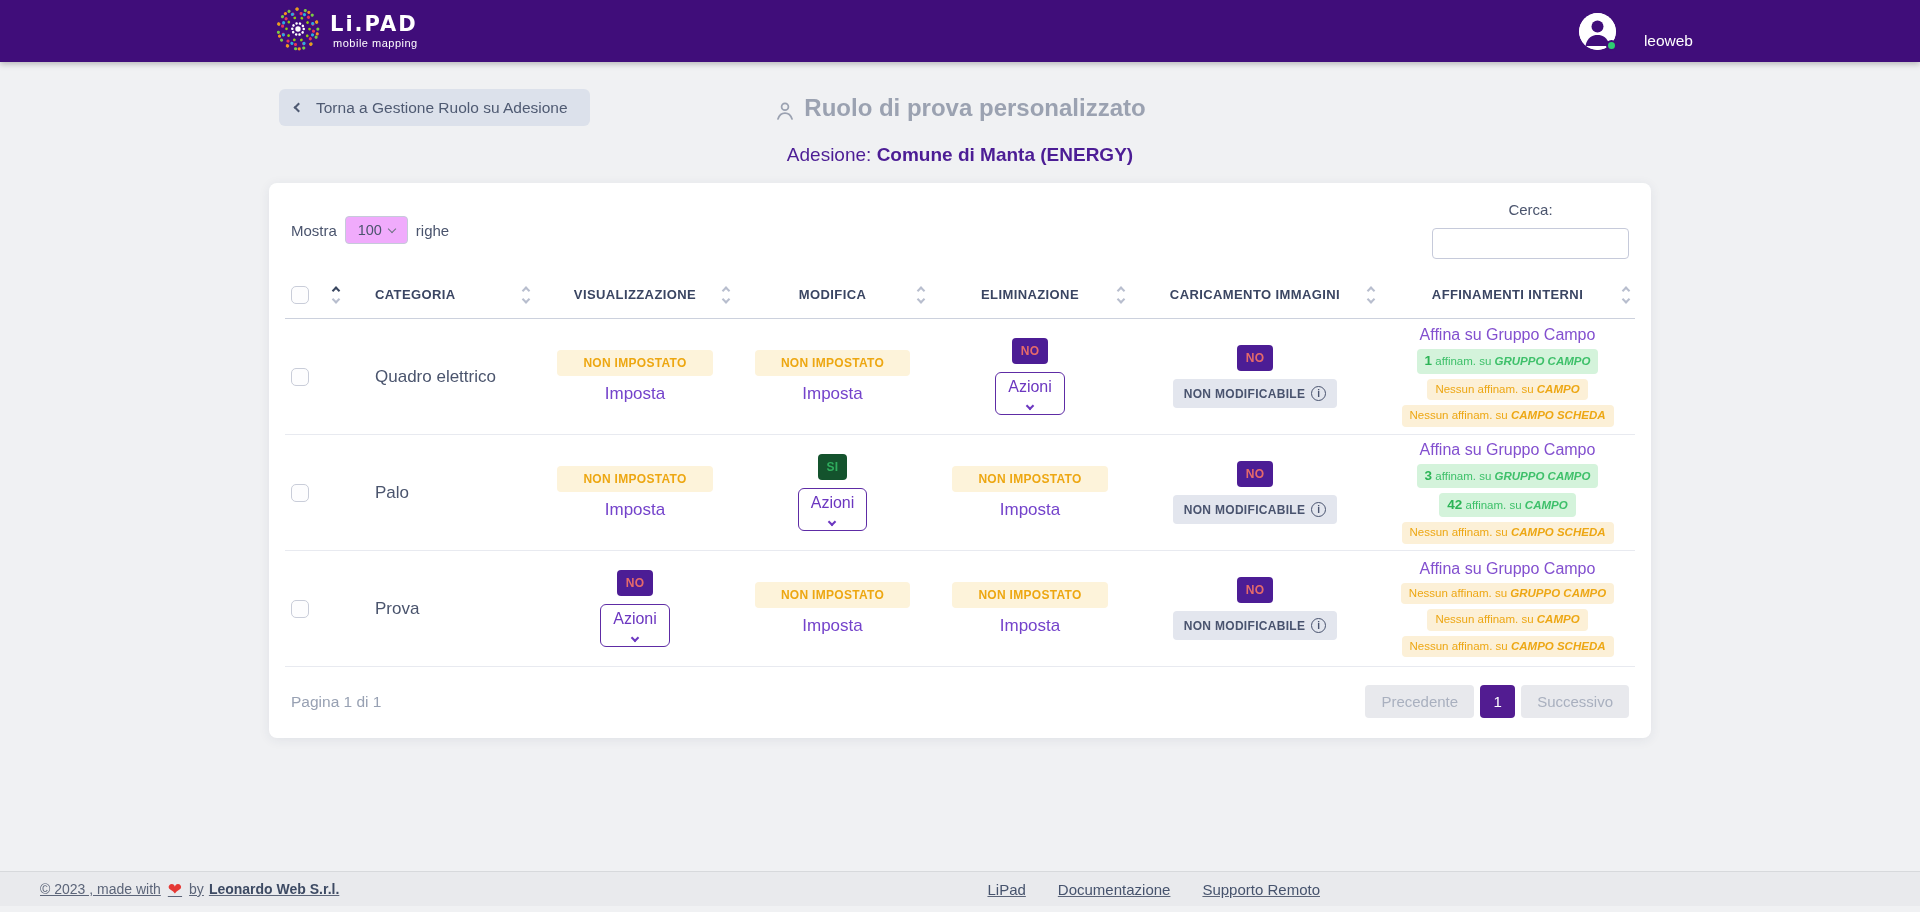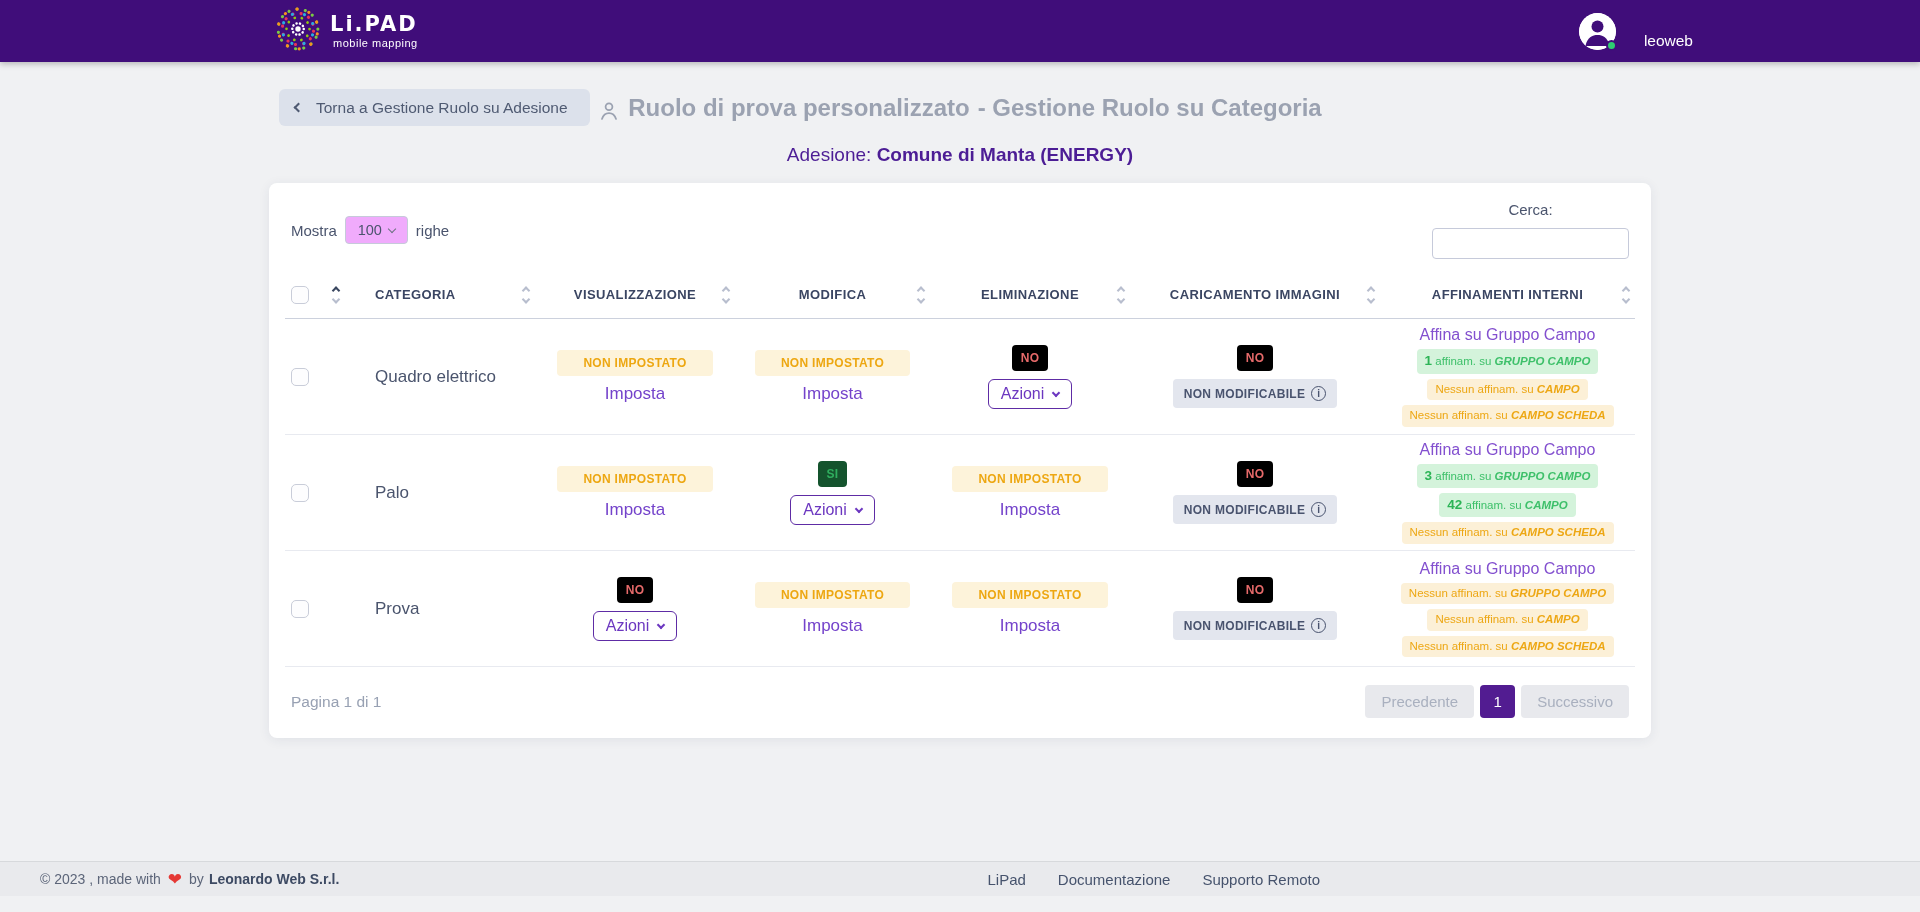--- a/index.html
+++ b/index.html
@@ -76,51 +76,52 @@
   .sort.active .up { border-color:#39465f; border-width:2px; }
   .row { height:116px; border-bottom:1px solid #e8eaf0; }
   .td { display:flex; flex-direction:column; align-items:center; justify-content:center; gap:8px; }
   .td.left { align-items:flex-start; padding-left:30px; }
   .cat-label { font-size:17px; color:#4a546d; }
   .checkbox { width:18px; height:18px; border:1.5px solid #c9cdd9; border-radius:5px; background:#fdfdfe; cursor:pointer; margin-left:6px; }
   .thead .checkbox { margin-left:6px; }
 
   .badge { font-size:12px; font-weight:bold; border-radius:4px; padding:6px 26px; letter-spacing:.3px; }
   .badge.unset { background:#fdf3da; color:#eda712; }
-  .badge.no    { background:#000000; color:#e66a6a; padding:6px 9px; }
+  .badge.no    { background:#4c1d95; color:#e66a6a; padding:6px 9px; }
   .badge.si    { background:#14532d; color:#2fae5e; padding:6px 9px; }
   .badge.locked{ background:#e3e6ee; color:#49536e; display:flex; align-items:center; gap:6px; padding:7px 11px; }
   .info-icon { width:15px; height:15px; border:1.5px solid #49536e; border-radius:50%; display:inline-flex; align-items:center; justify-content:center; font-size:10px; font-weight:bold; font-style:normal; cursor:pointer; }
   .link-imposta { font-size:17px; color:#7443cb; cursor:pointer; text-decoration:none; }
   .btn-azioni {
     background:#fff; border:1.5px solid #5e2ca5; border-radius:6px; color:#6c37c0;
     font-size:16px; padding:5px 12px; display:flex; align-items:center; gap:9px; cursor:pointer;
     font-family:"Liberation Sans",sans-serif;
+    flex-direction:column;
   }
   .btn-azioni .chev { width:6px; height:6px; border-color:#6c37c0; transform:rotate(-135deg); margin-top:-2px; }
   .aff-cell { gap:5px; }
   .link-affina { font-size:16px; color:#8350cf; cursor:pointer; text-decoration:none; }
   .aff-badge { font-size:11.5px; border-radius:4px; padding:3px 8px; line-height:1.35; }
   .aff-badge .target { font-weight:bold; font-style:italic; }
   .aff-badge.green { background:#d4f3db; color:#3ec06a; }
   .aff-badge.green .lead { font-weight:bold; font-size:13.5px; color:#2cb456; }
   .aff-badge.yellow { background:#fcf0d7; color:#eda714; }
 
   
   .pagination { display:flex; align-items:center; justify-content:space-between; padding:18px 6px 20px; }
   .pag-info { font-size:15.5px; color:#98a1b3; }
   .pag-btns { display:flex; align-items:center; gap:6px; }
   .pag-btn { background:#e8e9ed; border:none; border-radius:4px; height:33px; padding:0 16px; font-size:15px; color:#a9b0bf; cursor:pointer; font-family:"Liberation Sans",sans-serif; }
   .pag-btn.current { background:#521c91; color:#fff; width:35px; padding:0; }
 
   
   .footer {
-    position:absolute; left:0; bottom:16px; width:100%; height:35px;
+    position:absolute; left:0; bottom:6px; width:100%; height:35px;
     background:#e9eaed; border-top:1px solid #d7d9dc;
-    display:flex; align-items:center; font-size:14px; color:#5c6579;
+    display:flex; align-items:center; font-size:14px; color:#5c6579;text-decoration:underline;
   }
   .footer-left { margin-left:40px; display:flex; align-items:center; gap:5px; }
   .heart { color:#e53935; font-size:17px; margin:0 2px; }
   .company { font-weight:bold; color:#3d4a63; }
   .footer-links { margin-left:auto; margin-right:600px; display:flex; gap:32px; font-size:15px; color:#46536d; }
   .footer-links span { cursor:pointer; }
 </style>
 </head>
 <body>
 
@@ -163,21 +164,20 @@
       <span>Torna a Gestione Ruolo su Adesione</span>
     </button>
     <h1 class="page-title">
       <span style="display:inline-flex">
         <svg width="22" height="22" viewBox="0 0 20 20">
           <circle cx="10" cy="6.2" r="3.1" fill="none" stroke="#9ba2b1" stroke-width="1.6"></circle>
           <path d="M3.6 17.2 c1.2-3.6 4-5.3 6.4-5.3 s5.2 1.7 6.4 5.3" fill="none" stroke="#9ba2b1" stroke-width="1.6" stroke-linecap="round"></path>
         </svg>
       </span>
       <span class="t-bold">Ruolo di prova personalizzato</span>
-      <span>- Gestione Ruolo su Categoria</span>
     </h1>
   </div>
 
   <div class="subtitle">
     <span>Adesione:</span>
     <span class="s-bold">Comune di Manta (ENERGY)</span>
   </div>
 
   <section class="card">
     <div class="controls">

